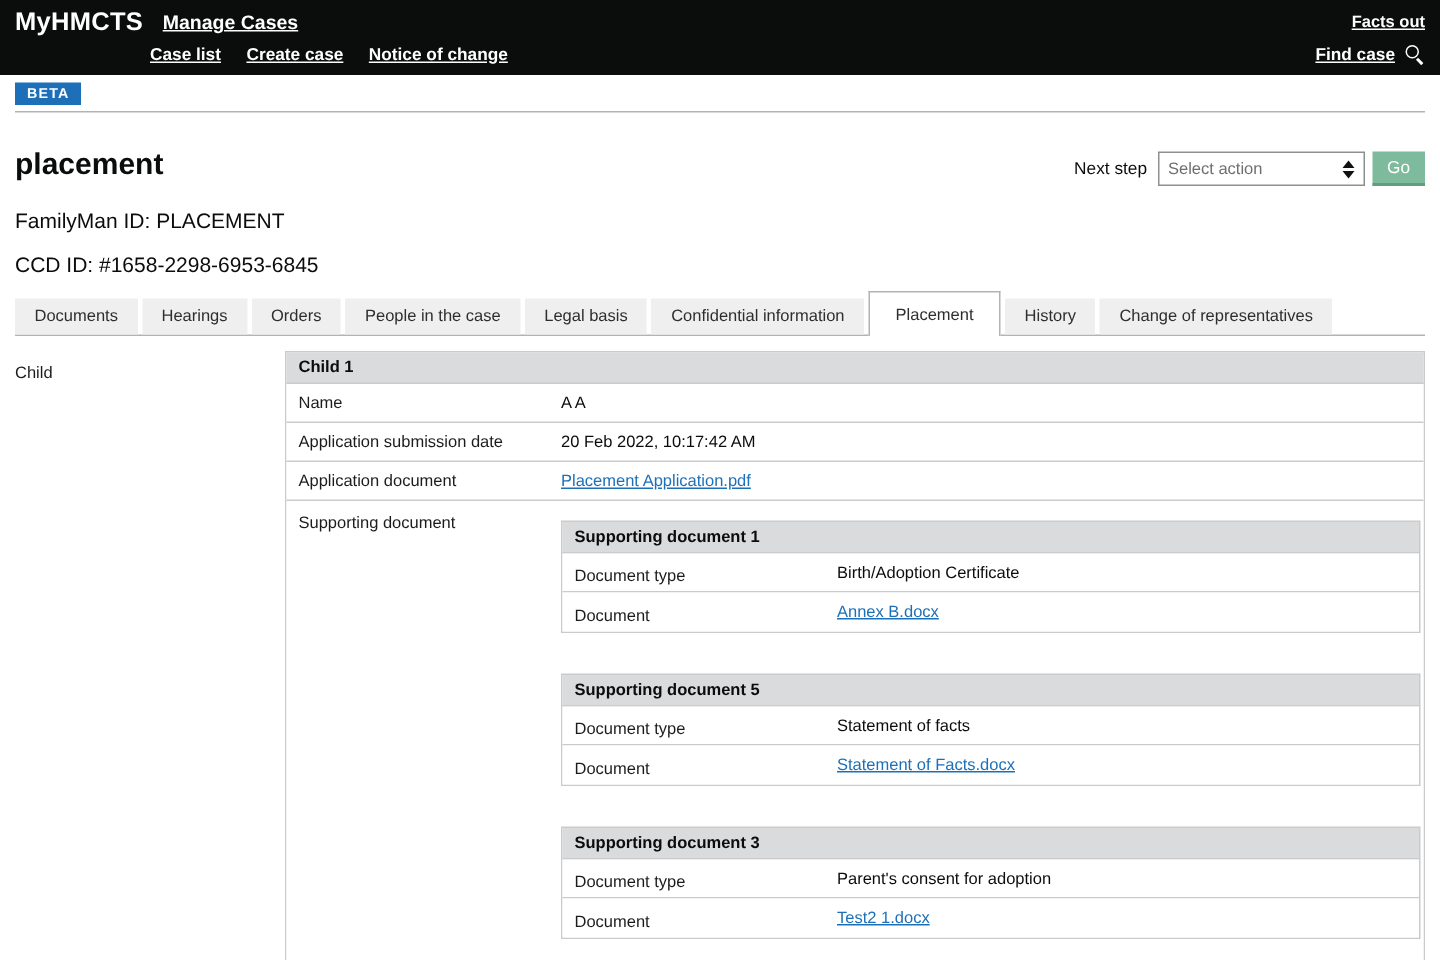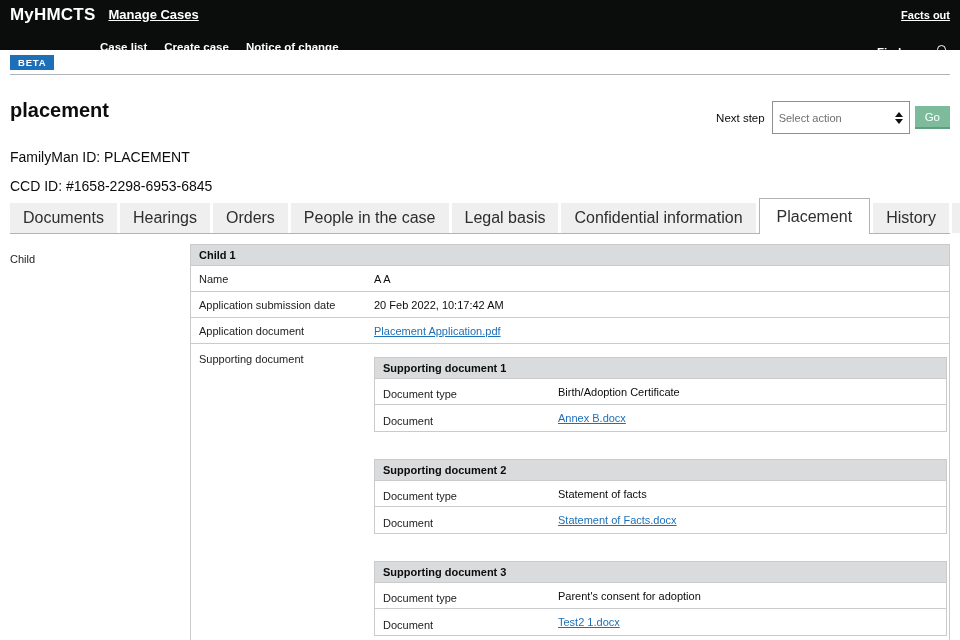--- a/index.html
+++ b/index.html
@@ -6,21 +6,21 @@
   html,body { width:960px; height:640px; overflow:hidden; background:#fff;
     font-family:"Liberation Sans", sans-serif; color:#0b0c0c; }
 
   
   .app-header { background:#0b0c0c; color:#fff; height:50px; padding:0 10px; }
   .hdr-row1 { display:flex; align-items:center; height:26px; padding-top:3px; }
   .brand { font-size:17px; font-weight:bold; letter-spacing:.2px; }
   .service-name { font-size:13px; font-weight:bold; margin-left:13px;text-decoration:underline; }
   .hdr-spacer { flex:1; }
   .signout-link { font-size:11px; font-weight:bold; color:#fff; text-decoration:underline; cursor:pointer; }
-  .hdr-row2 { display:flex; height:21px; margin-top:15px; }
+  .hdr-row2 { display:flex; align-items:center; height:21px; margin-top:0; }
   .hdr-nav { display:flex; gap:17px; margin-left:90px; }
   .hdr-nav-link { font-size:11.5px; font-weight:bold; color:#fff; text-decoration:underline; cursor:pointer; }
   .findcase { display:flex; align-items:center; gap:7px; }
   .search-icon { position:relative; width:13px; height:13px; display:inline-block; }
   .search-icon .lens { position:absolute; left:0; top:0; width:9px; height:9px;
     border:1.6px solid #fff; border-radius:50%; }
   .search-icon .handle { position:absolute; width:5px; height:1.8px; background:#fff;
     transform:rotate(45deg); left:7px; top:9.5px; }
 
   
@@ -29,39 +29,39 @@
   .beta-badge { background:#1d70b8; color:#fff; font-size:9.5px; font-weight:bold;
     letter-spacing:.8px; padding:2px 8px 2px; }
   .phase-text { font-size:11px; margin-left:9px; color:#0b0c0c; }
   a.inline-link, .inline-link { color:#1d70b8; text-decoration:underline; cursor:pointer; }
 
   
   .case-head { display:flex; align-items:flex-start; margin:0 10px; padding-top:24px; }
   .case-title { font-size:20px; font-weight:bold; }
   .next-step { display:flex; align-items:center; margin-left:auto; padding-top:2px; }
   .next-step-label { font-size:11.5px; margin-right:7px; }
-  .fake-select { width:138px; height:33px; border:1px solid #8f8f8f; background:#fff;
+  .fake-select { width:138px; height:23px; border:1px solid #8f8f8f; background:#fff;
     display:flex; align-items:center; padding:0 6px; cursor:pointer; }
   .fake-select .sel-text { font-size:11px; color:#6f6f6f; flex:1; }
   .spinner-icon { display:flex; flex-direction:column; gap:2px; align-items:center; }
   .spinner-icon .up { width:0; height:0; border-left:4px solid transparent;
     border-right:4px solid transparent; border-bottom:5px solid #111; }
   .spinner-icon .down { width:0; height:0; border-left:4px solid transparent;
     border-right:4px solid transparent; border-top:5px solid #111; }
   .go-btn { margin-left:5px; height:23px; padding:0 10px; background:#7dbb9c;
     border:none; border-bottom:2px solid #619e80; color:#fff; font-size:11.5px;
     font-family:inherit; cursor:pointer; }
 
   .case-ids { margin:0 10px; }
   .familyman-id { font-size:14px; margin-top:15px; }
   .ccd-id { font-size:14px; margin-top:13px; }
 
   
   .tabs { display:flex; align-items:flex-end; margin:9px 10px 0; border-bottom:1px solid #b1b4b6; height:31px; }
-  .tab { background:#efefef; color:#2e2e2e; font-size:16px; padding:6px 13px 6px;
+  .tab { background:#efefef; color:#2e2e2e; font-size:11px; padding:6px 13px 6px;
     margin-right:3px; cursor:pointer; white-space:nowrap; }
   .tab.active { background:#fff; border:1px solid #b1b4b6; border-bottom:none;
     margin-bottom:-1px; padding:9px 17px 8px; position:relative; z-index:2; }
 
   
   .content { position:relative; margin:0 10px; }
   .field-label { position:absolute; left:0; top:9px; font-size:11px; color:#1c1c1c; }
 
   .outer-table { margin-left:180px; margin-top:10px; border:1px solid #cbcbcb; border-bottom:none; min-height:410px; }
   .sect-header { background:#dadbdc; font-size:11px; font-weight:bold; padding:4px 8px;
@@ -173,21 +173,21 @@
             <span class="t-label">Document type</span>
             <span class="t-value">Birth/Adoption Certificate</span>
           </div>
           <div class="t-row">
             <span class="t-label">Document</span>
             <span class="t-value"><span class="inline-link">Annex B.docx</span></span>
           </div>
         </div>
 
         <div class="inner-table">
-          <div class="sect-header">Supporting document 2</div>
+          <div class="sect-header">Supporting document 5</div>
           <div class="t-row">
             <span class="t-label">Document type</span>
             <span class="t-value">Statement of facts</span>
           </div>
           <div class="t-row">
             <span class="t-label">Document</span>
             <span class="t-value"><span class="inline-link">Statement of Facts.docx</span></span>
           </div>
         </div>
 

